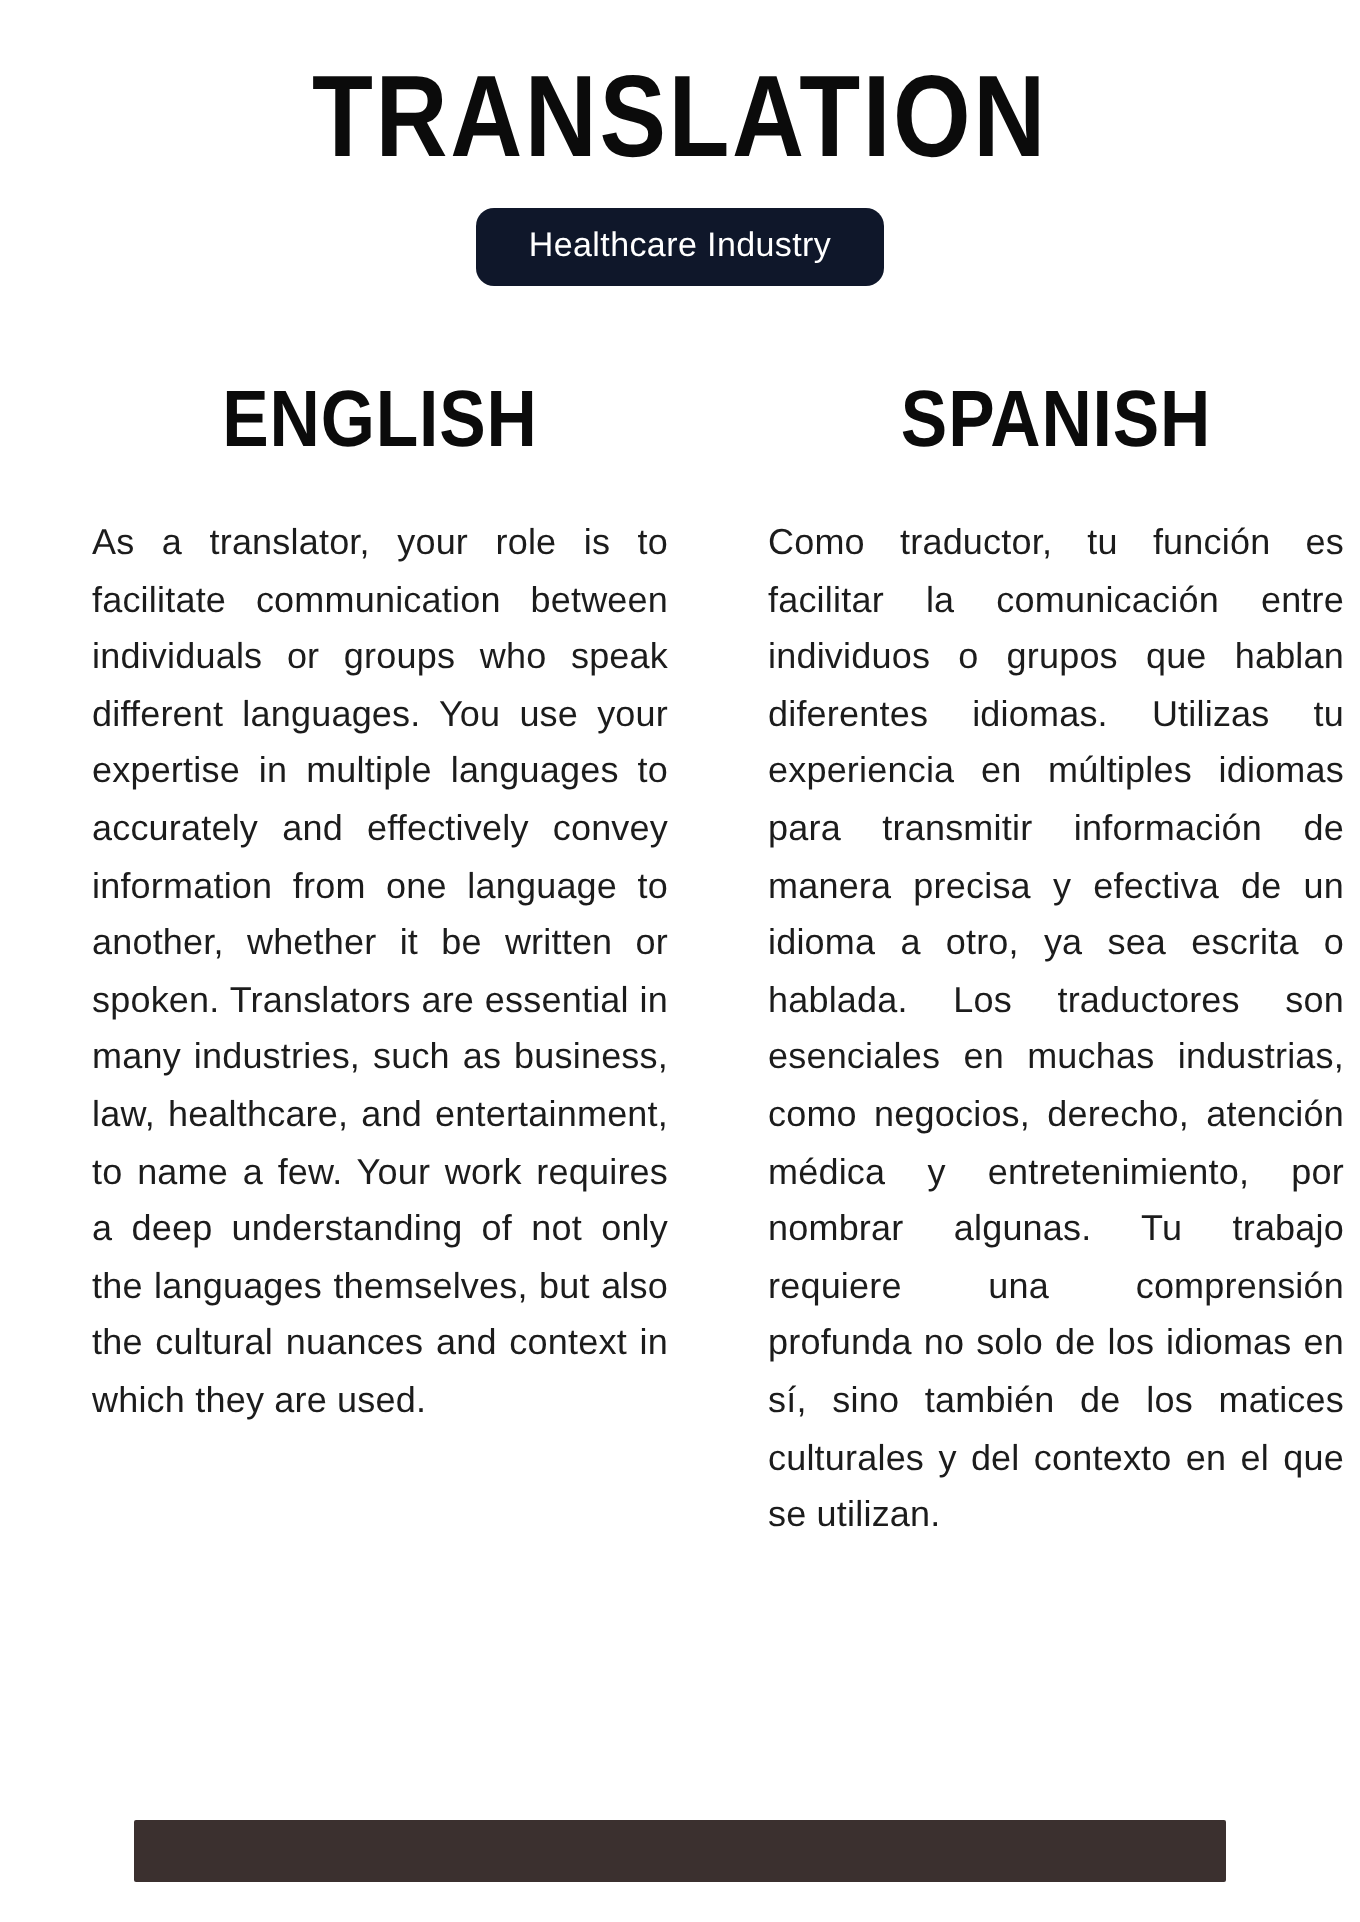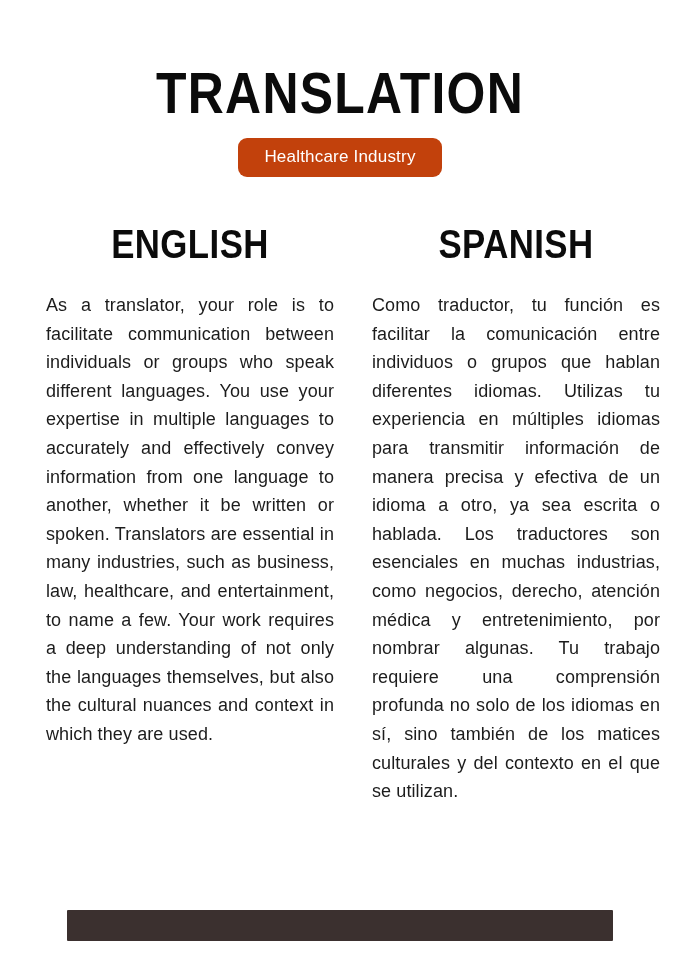--- a/index.html
+++ b/index.html
@@ -18,21 +18,21 @@
   .page {
     position: relative;
     width: 680px;
     height: 961px;
     background: #ffffff;
     box-sizing: border-box;
   }
 
   
   .header {
-    padding-top: 62px;
+    padding-top: 28px;
     text-align: center;
   }
 
   .main-title {
     margin: 0;
     font-family: "Liberation Sans Narrow", "Liberation Sans", sans-serif;
     font-size: 58px;
     line-height: 62px;
     font-weight: 700;
     letter-spacing: 1.5px;
@@ -61,21 +61,21 @@
     white-space: nowrap;
   }
 
   
   .columns {
     margin-top: 46px;
     display: flex;
     justify-content: space-between;
     padding: 0 46px 0 46px;
     box-sizing: border-box;
-    gap: 38px;
+    gap: 50px;
   }
 
   .column {
     width: 288px;
     flex: 0 0 288px;
   }
 
   .column-title {
     margin: 0 0 26px 0;
     text-align: center;
@@ -120,21 +120,21 @@
 </style>
 </head>
 <body>
 
 <div class="page">
 
   <div class="header">
     <h1 class="main-title">TRANSLATION</h1>
 
     <div class="badge-row">
-      <span class="badge" style="background-color: #c2410c;">Healthcare Industry</span>
+      <span class="badge" style="background-color: #0f172a;">Healthcare Industry</span>
     </div>
   </div>
 
   <div class="columns">
 
     <div class="column">
       <h2 class="column-title">ENGLISH</h2>
       <p class="column-body">As a translator, your role is to facilitate communication between individuals or groups who speak different languages. You use your expertise in multiple languages to accurately and effectively convey information from one language to another, whether it be written or spoken. Translators are essential in many industries, such as business, law, healthcare, and entertainment, to name a few. Your work requires a deep understanding of not only the languages themselves, but also the cultural nuances and context in which they are used.</p>
     </div>
 

